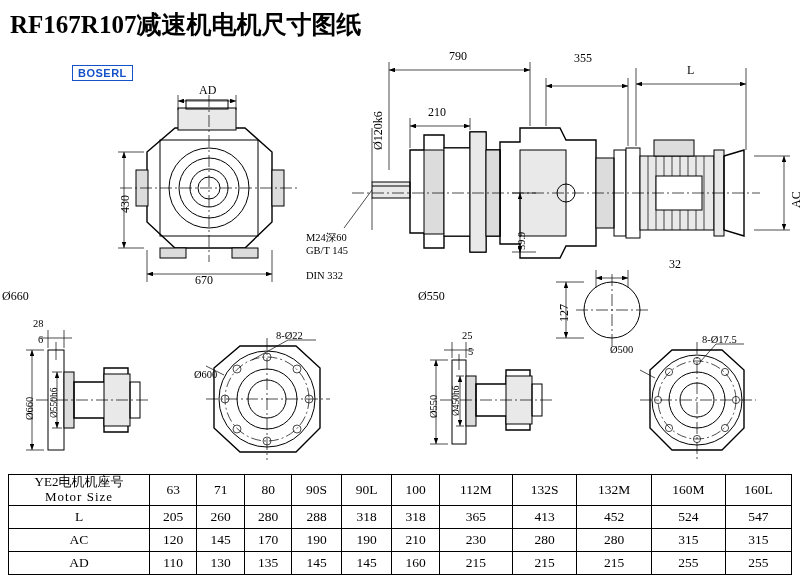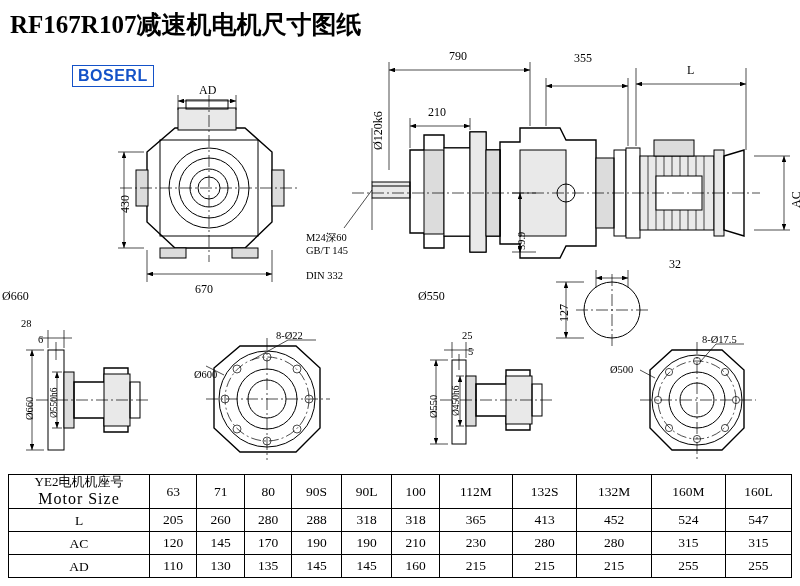--- a/index.html
+++ b/index.html
@@ -18,21 +18,21 @@
     font-size:25px;font-weight:bold;letter-spacing:0px;
     font-family:"Liberation Serif", serif;
     white-space:nowrap;
   }
 
   .logo{
     position:absolute;left:72px;top:65px;
     border:1.5px solid #1452c8;
     color:#1452c8;
     font-family:"Liberation Sans", sans-serif;
-    font-weight:bold;font-size:16px;
+    font-weight:bold;font-size:11px;
     padding:1px 5px 1px 5px;
     letter-spacing:0.5px;
   }
 
   .lbl{
     position:absolute;
     font-size:12px;
     font-family:"Liberation Serif", serif;
     white-space:nowrap;
     line-height:1.05;
@@ -57,21 +57,21 @@
   }
   table.spec tr.head td{
     height:30px;
     font-size:13.5px;
   }
   table.spec td.first{
     width:140px;
     line-height:1.15;
   }
   table.spec td.first .l1{font-size:13px;}
-  table.spec td.first .l2{font-size:16px;letter-spacing:1px;}
+  table.spec td.first .l2{font-size:13px;letter-spacing:1px;}
 
   svg.draw{position:absolute;left:0;top:0;width:800px;height:586px;}
 </style>
 </head>
 <body>
 
 <div id="stage">
 
   <div class="title">RF167R107减速机电机尺寸图纸</div>
   <div class="logo">BOSERL</div>
@@ -305,42 +305,42 @@
 
   <div class="lbl sm" style="left:306px;top:232px;">M24深60</div>
   <div class="lbl sm" style="left:306px;top:245px;">GB/T 145</div>
   <div class="lbl sm" style="left:306px;top:270px;">DIN 332</div>
 
   <div class="lbl rot90 sm" style="left:516px;top:250px;">59.9</div>
 
   <div class="lbl rot90" style="left:790px;top:208px;">AC</div>
   <div class="lbl" style="left:199px;top:84px;">AD</div>
   <div class="lbl rot90" style="left:119px;top:213px;">430</div>
-  <div class="lbl" style="left:195px;top:283px;">670</div>
+  <div class="lbl" style="left:195px;top:274px;">670</div>
 
   <div class="lbl" style="left:2px;top:290px;">Ø660</div>
-  <div class="lbl sm" style="left:21px;top:318px;">28</div>
+  <div class="lbl sm" style="left:33px;top:318px;">28</div>
   <div class="lbl sm" style="left:38px;top:334px;">6</div>
   <div class="lbl rot90 sm" style="left:24px;top:420px;">Ø660</div>
   <div class="lbl rot90 xs" style="left:50px;top:418px;">Ø550h6</div>
 
   <div class="lbl sm" style="left:276px;top:330px;">8-Ø22</div>
   <div class="lbl sm" style="left:194px;top:357px;margin-top:12px;">Ø600</div>
 
   <div class="lbl" style="left:418px;top:290px;">Ø550</div>
   <div class="lbl" style="left:652px;top:258px;margin-left:17px;">32</div>
   <div class="lbl rot90" style="left:558px;top:322px;">127</div>
 
   <div class="lbl sm" style="left:462px;top:330px;">25</div>
   <div class="lbl sm" style="left:468px;top:346px;">5</div>
   <div class="lbl rot90 sm" style="left:428px;top:418px;">Ø550</div>
   <div class="lbl rot90 xs" style="left:452px;top:416px;">Ø450h6</div>
 
   <div class="lbl sm" style="left:702px;top:334px;">8-Ø17.5</div>
-  <div class="lbl sm" style="left:610px;top:364px;font-family:Liberation Serif, serif;">Ø500</div>
+  <div class="lbl sm" style="left:610px;top:344px;font-family:Liberation Serif, serif;">Ø500</div>
 
   <table class="spec">
     <tbody>
       <tr class="head">
         <td class="first">
           <div class="l1">YE2电机机座号</div>
           <div class="l2">Motor Size</div>
         </td>
         <td>63</td>
         <td>71</td>

